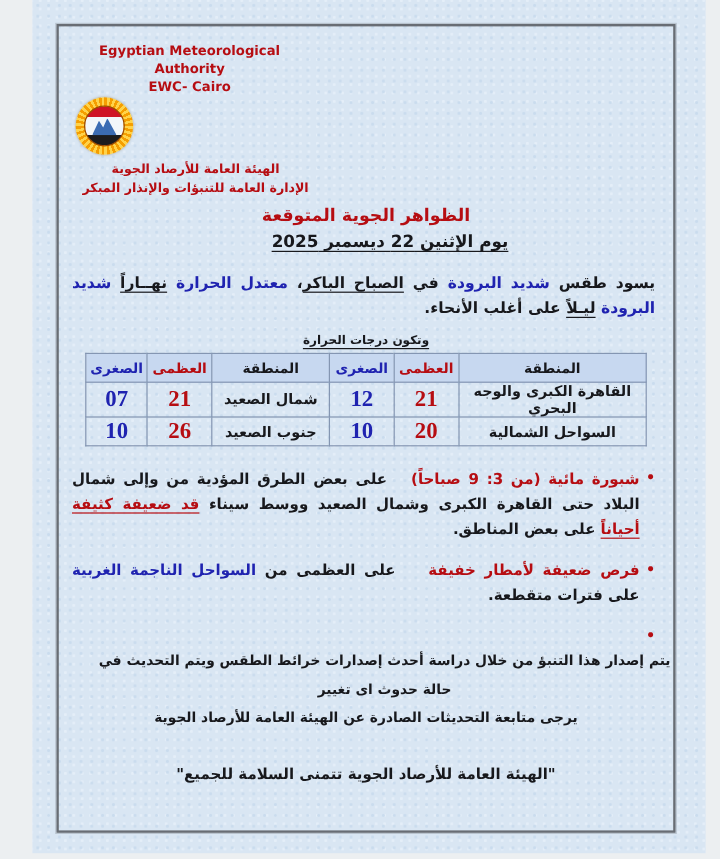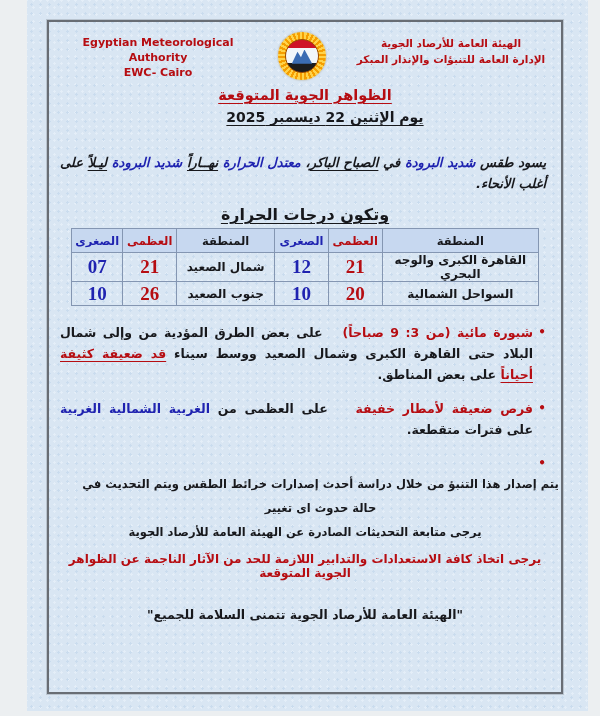--- a/index.html
+++ b/index.html
@@ -20,21 +20,21 @@
       radial-gradient(#cadcee 1px, transparent 1.4px),
       radial-gradient(#e4eef8 1px, transparent 1.4px);
     background-size:9px 9px, 7px 7px;
     background-position:0 0, 3px 4px;
   }
   .box {
     position:absolute; left:20px; top:20px; width:516px; height:674px;
     border:2px solid #686d74;
     box-shadow:0 0 0 1px #b9c4cf;
   }
-  .hdr { display:flex; justify-content:space-between; align-items:flex-start; padding:9px 10px 0 14px; direction:ltr; }
+  .hdr { display:flex; justify-content:space-between; align-items:flex-start; padding:9px 10px 0 14px; direction:ltr;flex-direction:column; }
   .org-en { width:190px; text-align:center; color:#b60d12; font-size:11px; line-height:15px; padding-top:4px; }
   .org-ar { width:200px; text-align:center; color:#b60d12; font-size:10.5px; line-height:16px; padding-top:4px; direction:rtl; }
   
   .logo { position:relative; width:48px; height:48px; margin-top:1px; }
   .sun {
     position:absolute; inset:0; border-radius:50%;
     background:repeating-conic-gradient(from 0deg, #f59e00 0deg 6deg, #ffd34a 6deg 12deg);
     box-shadow:0 0 2px rgba(120,80,0,.5);
   }
   .disc {
@@ -42,30 +42,30 @@
     background:linear-gradient(180deg, #cf1326 0 26%, #f2f6fa 26% 73%, #1c1c1e 73% 100%);
     border:1px solid #9c4b00;
   }
   .mountain {
     position:absolute; left:18%; top:30%; width:64%; height:44%;
     background:#3b6cb3;
     clip-path:polygon(0 100%, 28% 15%, 45% 55%, 62% 0, 100% 100%);
   }
   .title {
     margin-top:7px; text-align:center; color:#b60d12; font-size:14.5px;
-    text-decoration:underline; text-underline-offset:3px;
+    text-underline-offset:3px;
   }
   .date {
     margin-top:6px; text-align:center; color:#17181c; font-size:14px;
     direction:rtl; text-decoration:underline; text-underline-offset:3px;padding-left:40px;
   }
   .rich { direction:rtl; text-align:justify; }
-  .intro { margin:27px 15px 0 11px; font-size:13px; line-height:21px;font-style:italic; }
+  .intro { margin:16px 15px 0 11px; font-size:13px; line-height:21px; }
   .caption {
-    margin-top:11px; text-align:center; color:#17181c; font-size:16px; direction:rtl;
+    margin-top:11px; text-align:center; color:#17181c; font-size:10px; direction:rtl;
     text-decoration:underline; text-underline-offset:3px;
   }
   table.temps {
     direction:rtl; width:468px; margin:4px auto 0; border-collapse:collapse;
     font-size:12px;
   }
   table.temps th, table.temps td {
     border:1px solid #8496b2; text-align:center; padding:0 2px; height:24px;
   }
   table.temps th { background:#c7d8f0; font-size:11.5px; }
@@ -154,27 +154,26 @@
       </tbody>
         </table>
 
       <div class="bullets">
         <div class="bullet rich">
           <span class="bdot">•</span>
           <span><span class="c-red">شبورة مائية (من 3: 9 صباحاً)</span><span class="c-black">على بعض الطرق المؤدية من وإلى شمال البلاد حتى القاهرة الكبرى وشمال الصعيد ووسط سيناء </span><span class="c-red-u">قد ضعيفة كثيفة أحياناً</span><span class="c-black"> على بعض المناطق.</span></span>
         </div>
         <div class="bullet rich">
           <span class="bdot">•</span>
-          <span><span class="c-red">فرص ضعيفة لأمطار خفيفة</span><span class="c-black"> على العظمى من </span><span class="c-blue">الغربية الشمالية الغربية</span><span class="c-black"> على فترات متقطعة.</span></span>
+          <span><span class="c-red">فرص ضعيفة لأمطار خفيفة</span><span class="c-black"> على العظمى من </span><span class="c-blue">السواحل الناجمة الغربية</span><span class="c-black"> على فترات متقطعة.</span></span>
         </div>
         <div class="bullet rich">
           <span class="bdot">•</span>
         </div>
       </div>
 
       <div class="fnote fnote1">يتم إصدار هذا التنبؤ من خلال دراسة أحدث إصدارات خرائط الطقس ويتم التحديث في حالة حدوث اى تغيير</div>
       <div class="fnote">يرجى متابعة التحديثات الصادرة عن الهيئة العامة للأرصاد الجوية</div>
-      <div class="fwarn">يرجى اتخاذ كافة الاستعدادات والتدابير اللازمة للحد من الآثار الناجمة عن الظواهر الجوية المتوقعة</div>
       <div class="closing">"الهيئة العامة للأرصاد الجوية تتمنى السلامة للجميع"</div>
 
     </div>
   </div>
 </div>
 
 </body></html>

